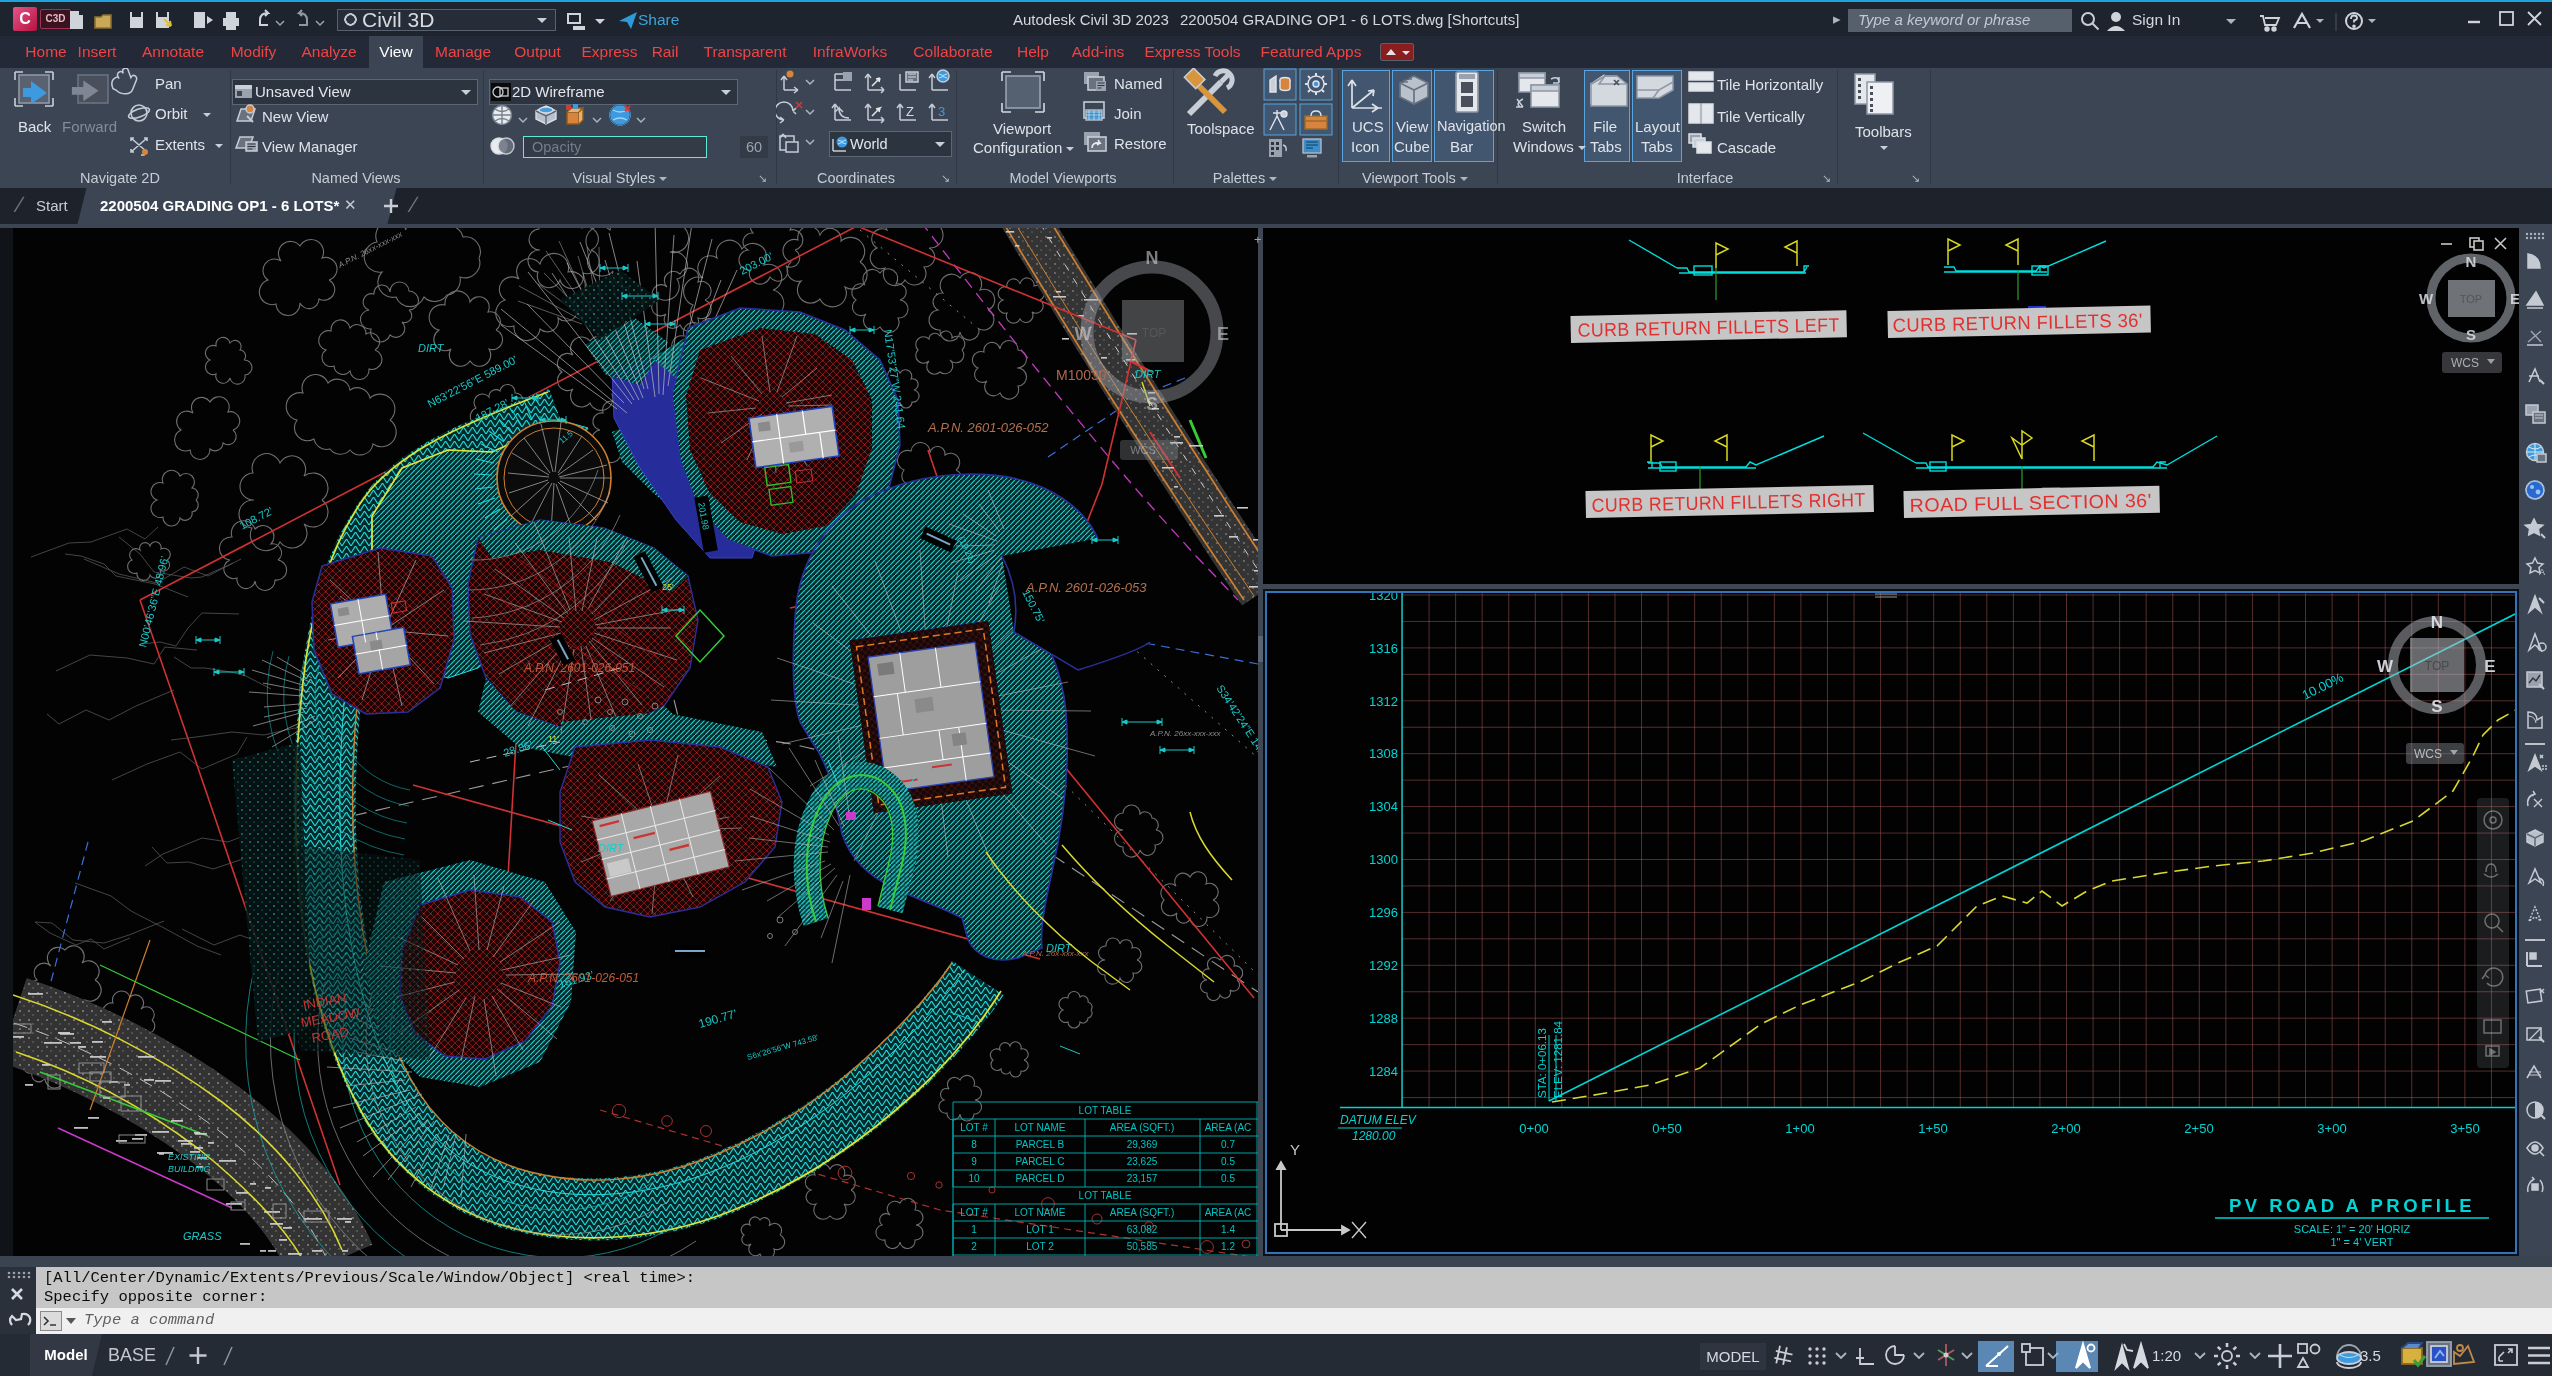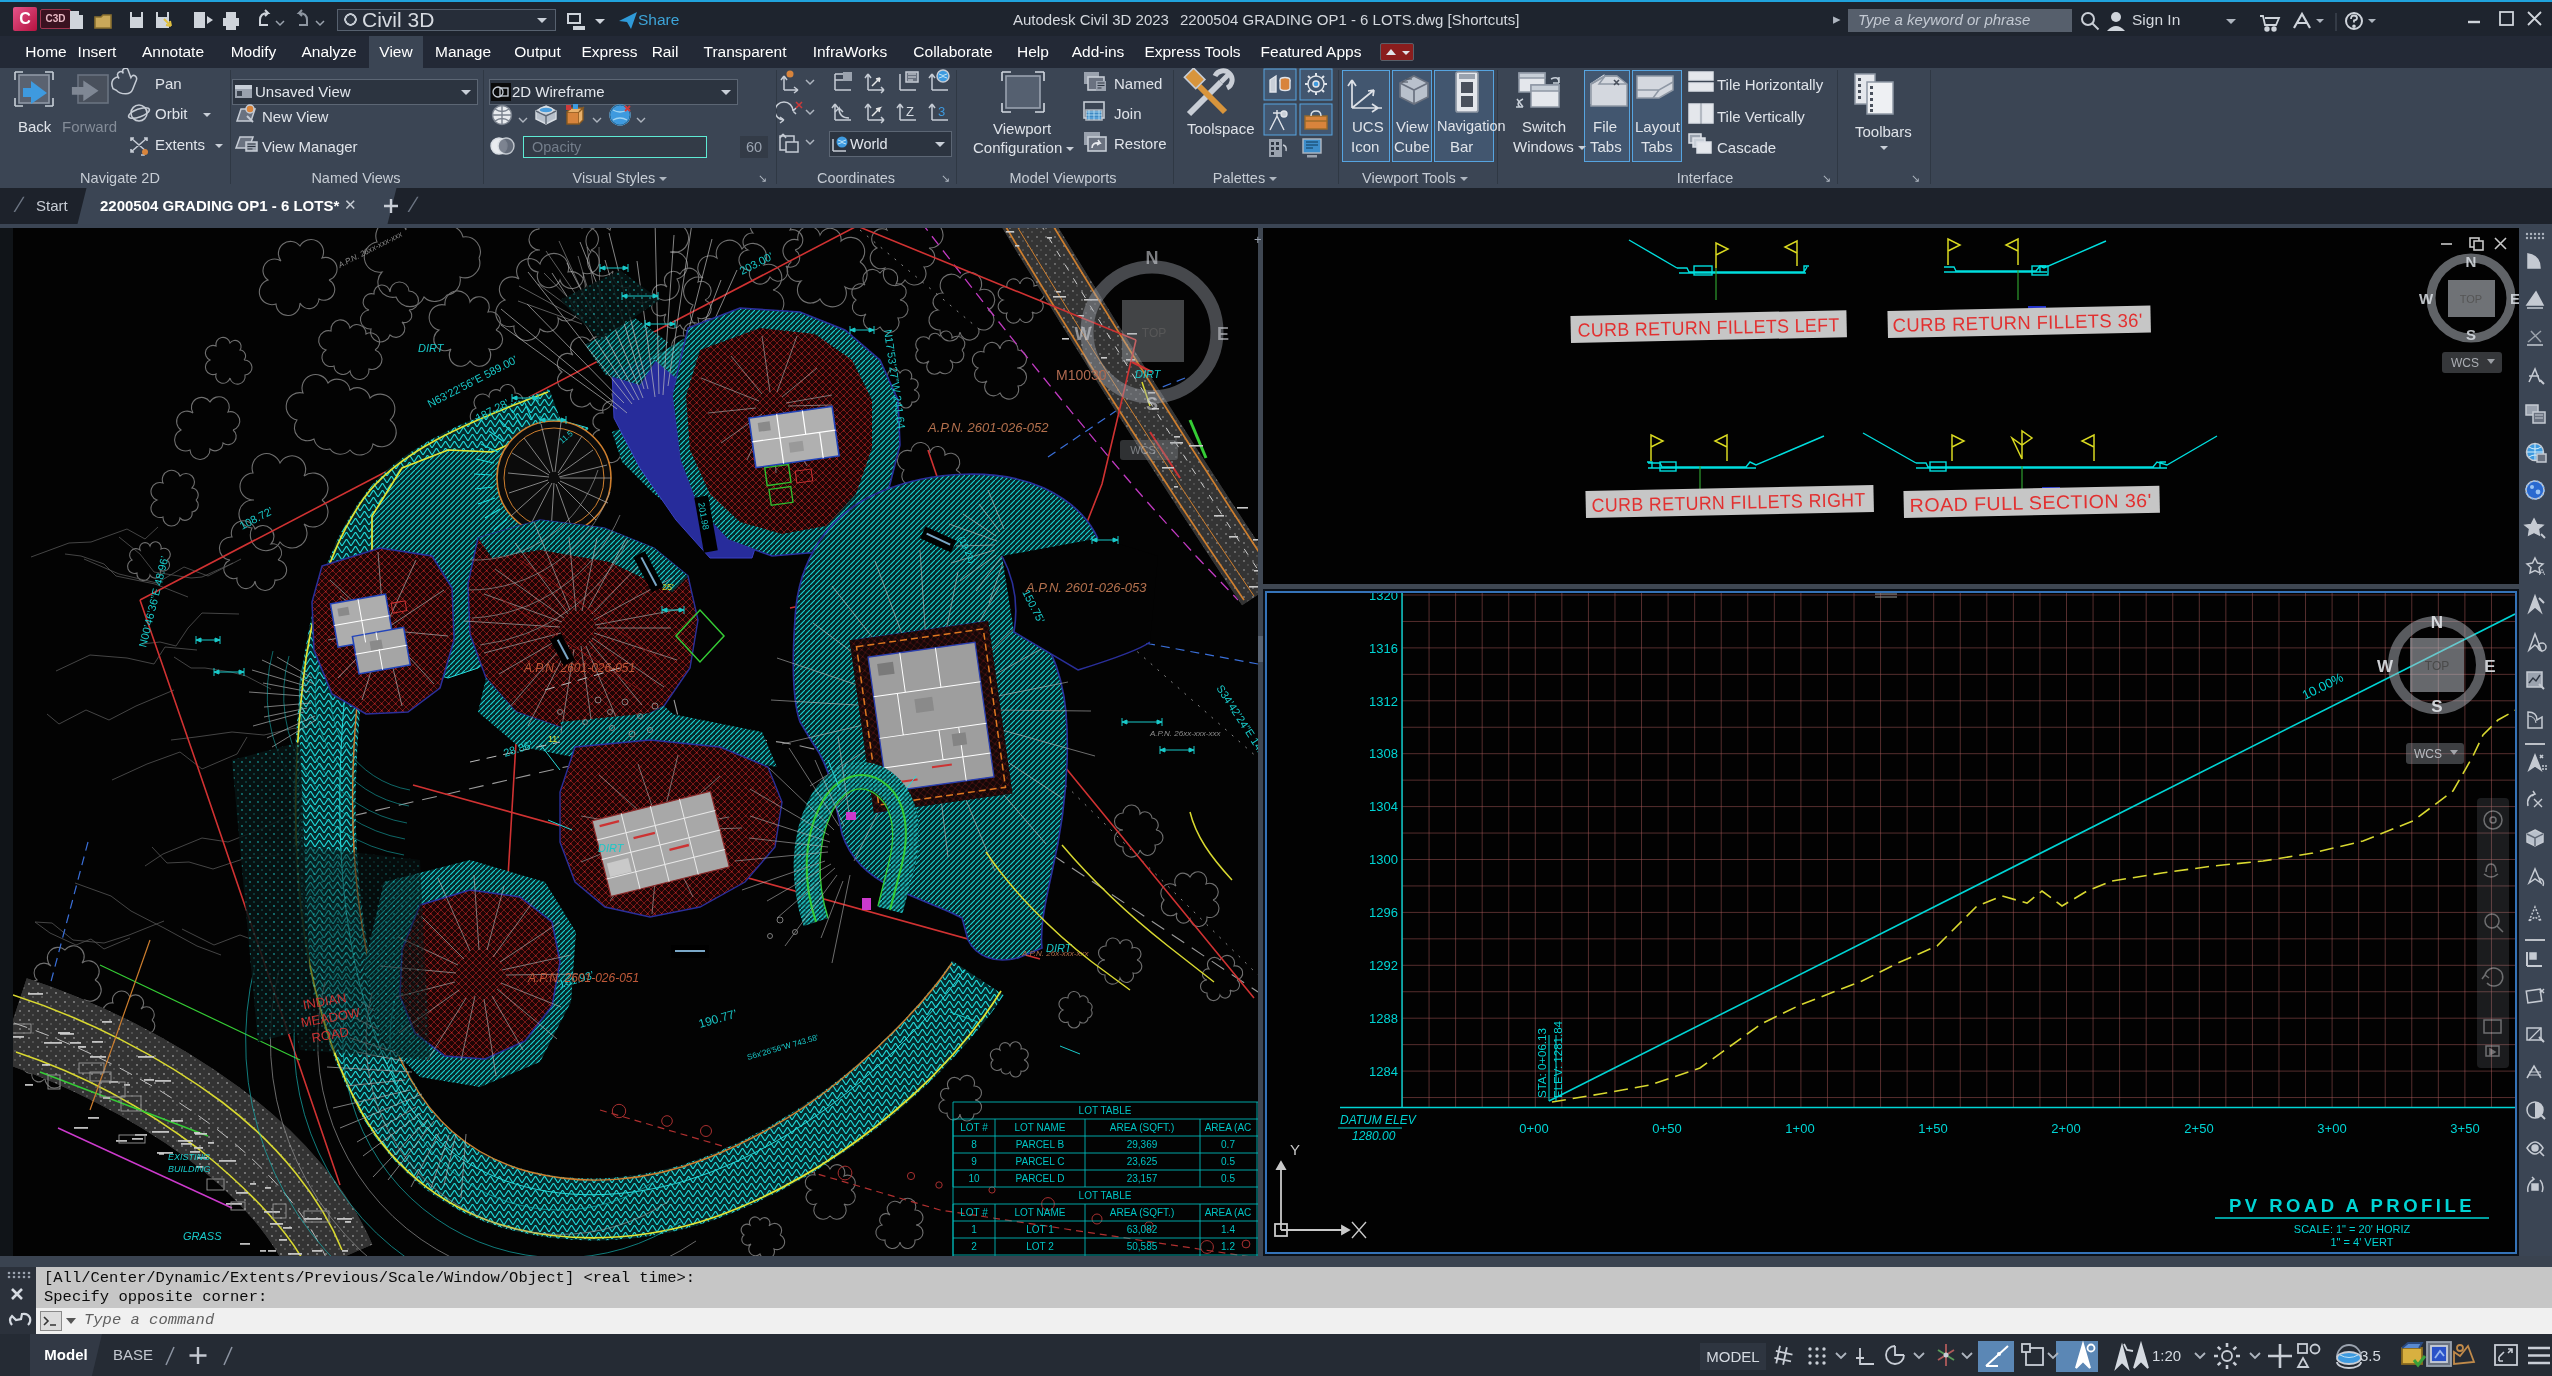--- a/index.html
+++ b/index.html
@@ -4,21 +4,21 @@
 <style>
 *{margin:0;padding:0;box-sizing:border-box}
 html,body{width:2552px;height:1376px;overflow:hidden;background:#020202;font-family:"Liberation Sans",sans-serif;}
 .abs{position:absolute}
 #app{position:relative;width:2552px;height:1376px;background:#020202}
 
 #titlebar{position:absolute;left:0;top:0;width:2552px;height:36px;background:#1e242e;border-top:2px solid #20a3dd;color:#cdd2d9;font-size:15px}
 #titlebar .ttl{position:absolute;top:9px;white-space:nowrap;color:#d4d8de}
 
 #menubar{position:absolute;left:0;top:36px;width:2552px;height:32px;background:#232936}
-#menubar .tab{position:absolute;top:0;height:32px;line-height:32px;color:#ffffff;font-size:15.5px;text-align:center}
+#menubar .tab{position:absolute;top:0;height:32px;line-height:32px;color:#ef4444;font-size:15.5px;text-align:center}
 #menubar .tab.act{background:#3b4554;color:#fff}
 
 #ribbon{position:absolute;left:0;top:68px;width:2552px;height:120px;background:#3b4554;color:#ccd2da}
 .rsep{position:absolute;top:2px;width:1px;height:114px;background:#2f3844}
 .rlabel{position:absolute;top:100px;height:20px;line-height:20px;font-size:14.5px;color:#c6ccd4;text-align:center;white-space:nowrap}
 .rtxt{position:absolute;font-size:15px;color:#dfe3e9;white-space:nowrap}
 .rtxt.dim{color:#848c98}
 .combo{position:absolute;height:26px;background:#2c3440;border:1px solid #5c6674;color:#e2e6ec;font-size:15px;line-height:24px}
 .combo .car{position:absolute;right:6px;top:10px;width:0;height:0;border-left:5px solid transparent;border-right:5px solid transparent;border-top:5px solid #c9cfd8}
 .bluebtn{position:absolute;border:1px solid #56a4e0;background:rgba(90,150,210,0.22)}
@@ -1587,21 +1587,21 @@
 <div id="cmdhist">[All/Center/Dynamic/Extents/Previous/Scale/Window/Object] &lt;real time&gt;:<br>Specify opposite corner:</div>
 <div id="cmdin">
  <div class="abs" style="left:4px;top:3px;width:22px;height:20px;border:1px solid #8a8a8a;background:#dcdcdc"><svg width="20" height="18">
           <path d="M3,5 l4,4 l-4,4 M9,13 h6" stroke="#333" stroke-width="1.6" fill="none"></path>
         </svg></div>
  <div class="abs" style="left:30px;top:10px;width:0;height:0;border-left:5px solid transparent;border-right:5px solid transparent;border-top:6px solid #555"></div>
  <div class="abs" style="left:48px;top:3px;font-family:'Liberation Mono',monospace;font-style:italic;font-size:15.5px;color:#5f5f5f">Type a command</div>
 </div>
 <div id="statusbar">
  <div class="abs" style="left:30px;top:0;width:72px;height:42px;background:#323945;color:#fff;font-size:15px;font-weight:bold;line-height:42px;text-align:center;clip-path:polygon(0 0,100% 0,86% 100%,0 100%)">Model</div>
- <div class="abs" style="left:108px;top:0;width:50px;height:42px;color:#c3c8d0;font-size:15px;line-height:42px;text-align:center">BASE</div>
+ <div class="abs" style="left:108px;top:0;width:50px;height:42px;color:#c3c8d0;font-size:18px;line-height:42px;text-align:left">BASE</div>
  <svg class="abs" style="left:158px;top:11px" width="110" height="22">
         <path d="M8,20 L16,2" stroke="#8d95a2" stroke-width="1.5"></path>
         <path d="M40,2 v17 M31.5,10.5 h17" stroke="#c3c8d0" stroke-width="2.4"></path>
         <path d="M66,20 L74,2" stroke="#8d95a2" stroke-width="1.5"></path>
       </svg>
  <div class="abs" style="left:1700px;top:9px;width:66px;height:27px;background:#2e3540;color:#d5dae1;font-size:15px;line-height:27px;text-align:center">MODEL</div>
  <div class="abs" style="left:1978px;top:7px;width:36px;height:31px;background:#5b87b5"></div>
  <div class="abs" style="left:2056px;top:7px;width:42px;height:31px;background:#5b87b5"></div>
  <svg class="abs" style="left:1690px;top:0" width="862" height="44" viewBox="0 0 862 44">
   <g stroke="#c9ced6" stroke-width="1.8" fill="none">

